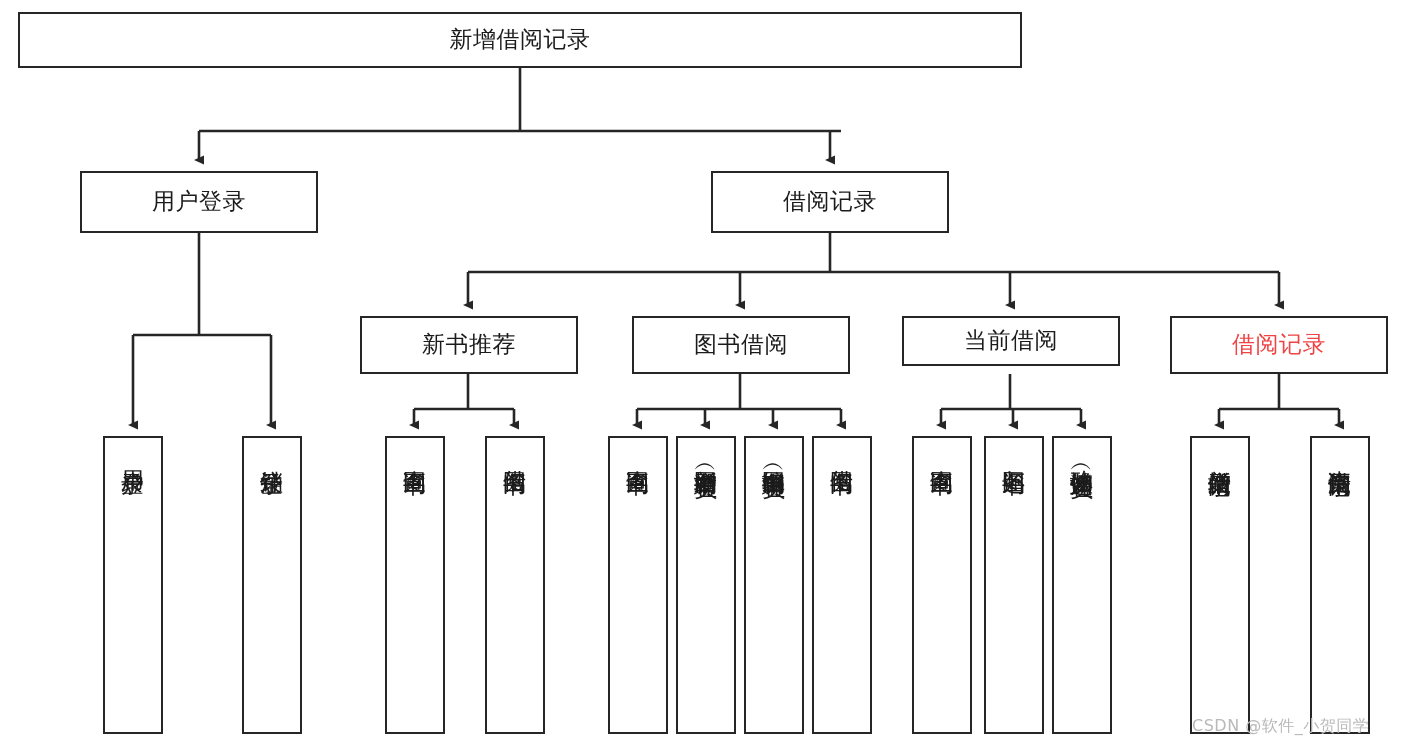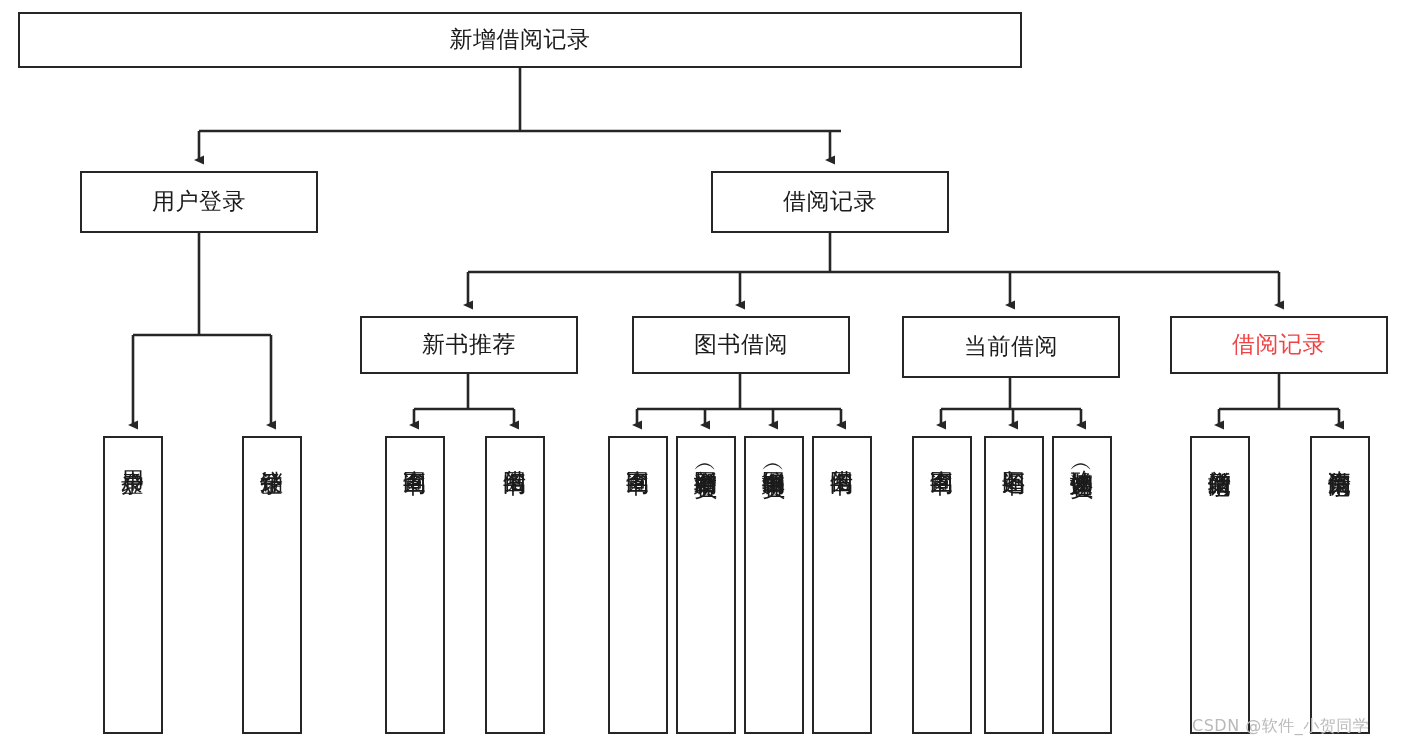--- a/index.html
+++ b/index.html
@@ -143,21 +143,21 @@
   <div class="node horiz" id="node-l2-1" style="left: 711px; top: 171px; width: 238px; height: 62px; border-color: rgb(38, 38, 38); background: rgb(255, 255, 255); color: rgb(27, 27, 27);">
     <span>借阅记录</span>
   </div>
 
   <div class="node horiz" id="node-l3-1" style="left: 632px; top: 316px; width: 218px; height: 58px; border-color: rgb(38, 38, 38); background: rgb(255, 255, 255); color: rgb(27, 27, 27);">
     <span>图书借阅</span>
   </div>
   <div class="node horiz" id="node-l3-0" style="left: 360px; top: 316px; width: 218px; height: 58px; border-color: rgb(38, 38, 38); background: rgb(255, 255, 255); color: rgb(27, 27, 27);">
     <span>新书推荐</span>
   </div>
-  <div class="node horiz" id="node-l3-2" style="left: 902px; top: 316px; width: 218px; height: 62px; border-color: rgb(38, 38, 38); background: rgb(255, 255, 255); color: rgb(27, 27, 27);">
+  <div class="node horiz" id="node-l3-2" style="left: 902px; top: 316px; width: 218px; height: 50px; border-color: rgb(38, 38, 38); background: rgb(255, 255, 255); color: rgb(27, 27, 27);">
     <span>当前借阅</span>
   </div>
   <div class="node horiz" id="node-l3-3" style="left: 1170px; top: 316px; width: 218px; height: 58px; border-color: rgb(38, 38, 38); background: rgb(255, 255, 255); color: #ef4444;">
     <span>借阅记录</span>
   </div>
 
   <div class="node leaf" id="node-leaf-0" style="left: 103px; top: 436px; width: 60px; height: 298px; border-color: rgb(38, 38, 38); background: rgb(255, 255, 255); color: rgb(27, 27, 27);">
     <span class="vtext">用户登录</span>
   </div>
   <div class="node leaf" id="node-leaf-1" style="left: 242px; top: 436px; width: 60px; height: 298px; border-color: rgb(38, 38, 38); background: rgb(255, 255, 255); color: rgb(27, 27, 27);">

